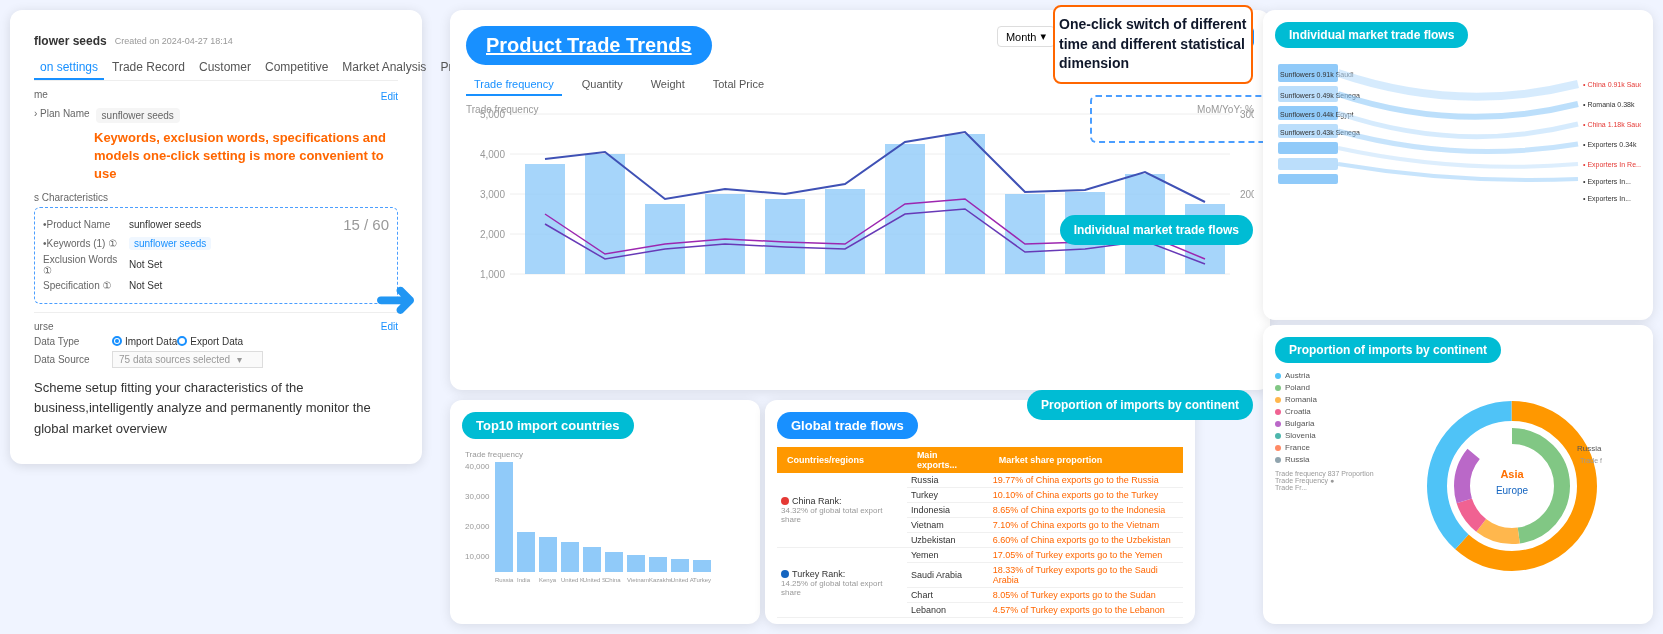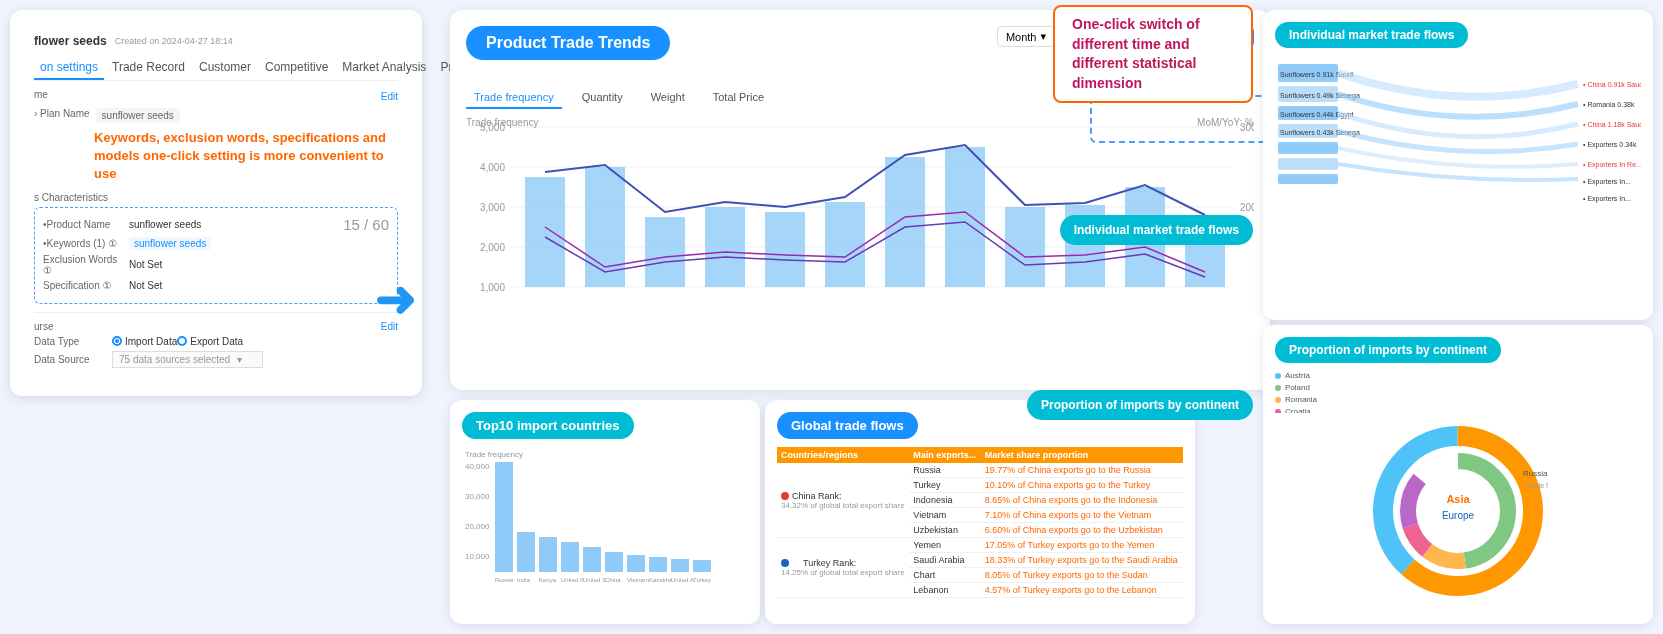--- a/index.html
+++ b/index.html
@@ -201,23 +201,24 @@
       border-radius: 12px;
       box-shadow: 0 2px 12px rgba(0,0,0,0.1);
       padding: 16px;
     }
     .chart-title-badge {
       display: inline-block;
       background: #1890ff;
       color: white;
       border-radius: 20px;
       padding: 8px 20px;
-      font-size: 16px;
-      font-weight: bold;
-      margin-bottom: 27px;
+      font-size: 20px;
+      font-weight: bold;
+      margin-bottom: 9px;
+      text-decoration: underline;
     }
     .chart-controls {
       position: absolute;
       top: 16px;
       right: 16px;
       display: flex;
       gap: 6px;
       align-items: center;
     }
     .ctrl-select {
@@ -337,21 +338,21 @@
       margin-bottom: 8px;
     }
     .trade-table {
       width: 100%;
       font-size: 9px;
       border-collapse: collapse;
     }
     .trade-table th {
       background: #ff9800;
       color: white;
-      padding: 3px 4px;
+      padding: 3px 10px;
       text-align: left;
       font-size: 9px;
     }
     .trade-table td {
       padding: 2px 4px;
       border-bottom: 1px solid #f0f0f0;
       font-size: 9px;
       color: #333;
     }
     .trade-table .pct {
@@ -404,21 +405,20 @@
       border-radius: 20px;
       padding: 6px 14px;
       font-size: 12px;
       font-weight: bold;
       margin-bottom: 8px;
     }
     .proportion-area {
       display: flex;
       gap: 8px;
       height: 230px;
-      flex-direction: column;
     }
     .country-list {
       width: 100px;
       font-size: 8px;
       overflow: hidden;
     }
     .country-item {
       display: flex;
       align-items: center;
       gap: 4px;
@@ -434,24 +434,24 @@
     }
 
     
     .callout-orange {
       position: absolute;
       right: 410px;
       top: 5px;
       background: white;
       border: 2px solid #ff6600;
       border-radius: 8px;
-      padding: 8px 17px;
+      padding: 8px 4px;
       font-size: 14px;
       font-weight: bold;
-      color: #be185d;
+      color: #0f172a;
       max-width: 200px;
       line-height: 1.4;
     }
     .callout-cyan-right {
       position: absolute;
       right: 410px;
       top: 215px;
       background: #00bcd4;
       color: white;
       border-radius: 20px;
@@ -550,20 +550,21 @@
     </div>
     <div class="data-row">
       <span class="data-label">Data Source</span>
       <div class="select-box">
         <span>75 data sources selected</span>
         <span style="margin-left:4px;">▾</span>
       </div>
     </div>
   </div>
 
+  <p class="description-text">Scheme setup fitting your characteristics of the business,intelligently analyze and permanently monitor the global market overview</p>
 </div>
 
 <div class="arrow-right">➜</div>
 
 <div class="main-chart">
   <span class="chart-title-badge">Product Trade Trends</span>
 
   <div class="chart-controls">
     <div class="ctrl-select">
       <span>Month</span>
@@ -702,21 +703,21 @@
       <tr>
         <td>Vietnam</td>
         <td class="pct">7.10% of China exports go to the Vietnam</td>
       </tr>
       <tr>
         <td>Uzbekistan</td>
         <td class="pct">6.60% of China exports go to the Uzbekistan</td>
       </tr>
       <tr>
         <td rowspan="4">
-          <div style="display:flex;align-items:center;gap:14px;">
+          <div style="display:flex;align-items:center;gap:3px;">
             <span style="background:#1565c0;width:8px;height:8px;border-radius:50%;display:inline-block;"></span>
             <span>Turkey Rank:</span>
           </div>
           <div style="font-size:8px;color:#999;">14.25% of global total export share</div>
         </td>
         <td>Yemen</td>
         <td class="pct">17.05% of Turkey exports go to the Yemen</td>
       </tr>
       <tr>
         <td>Saudi Arabia</td>

